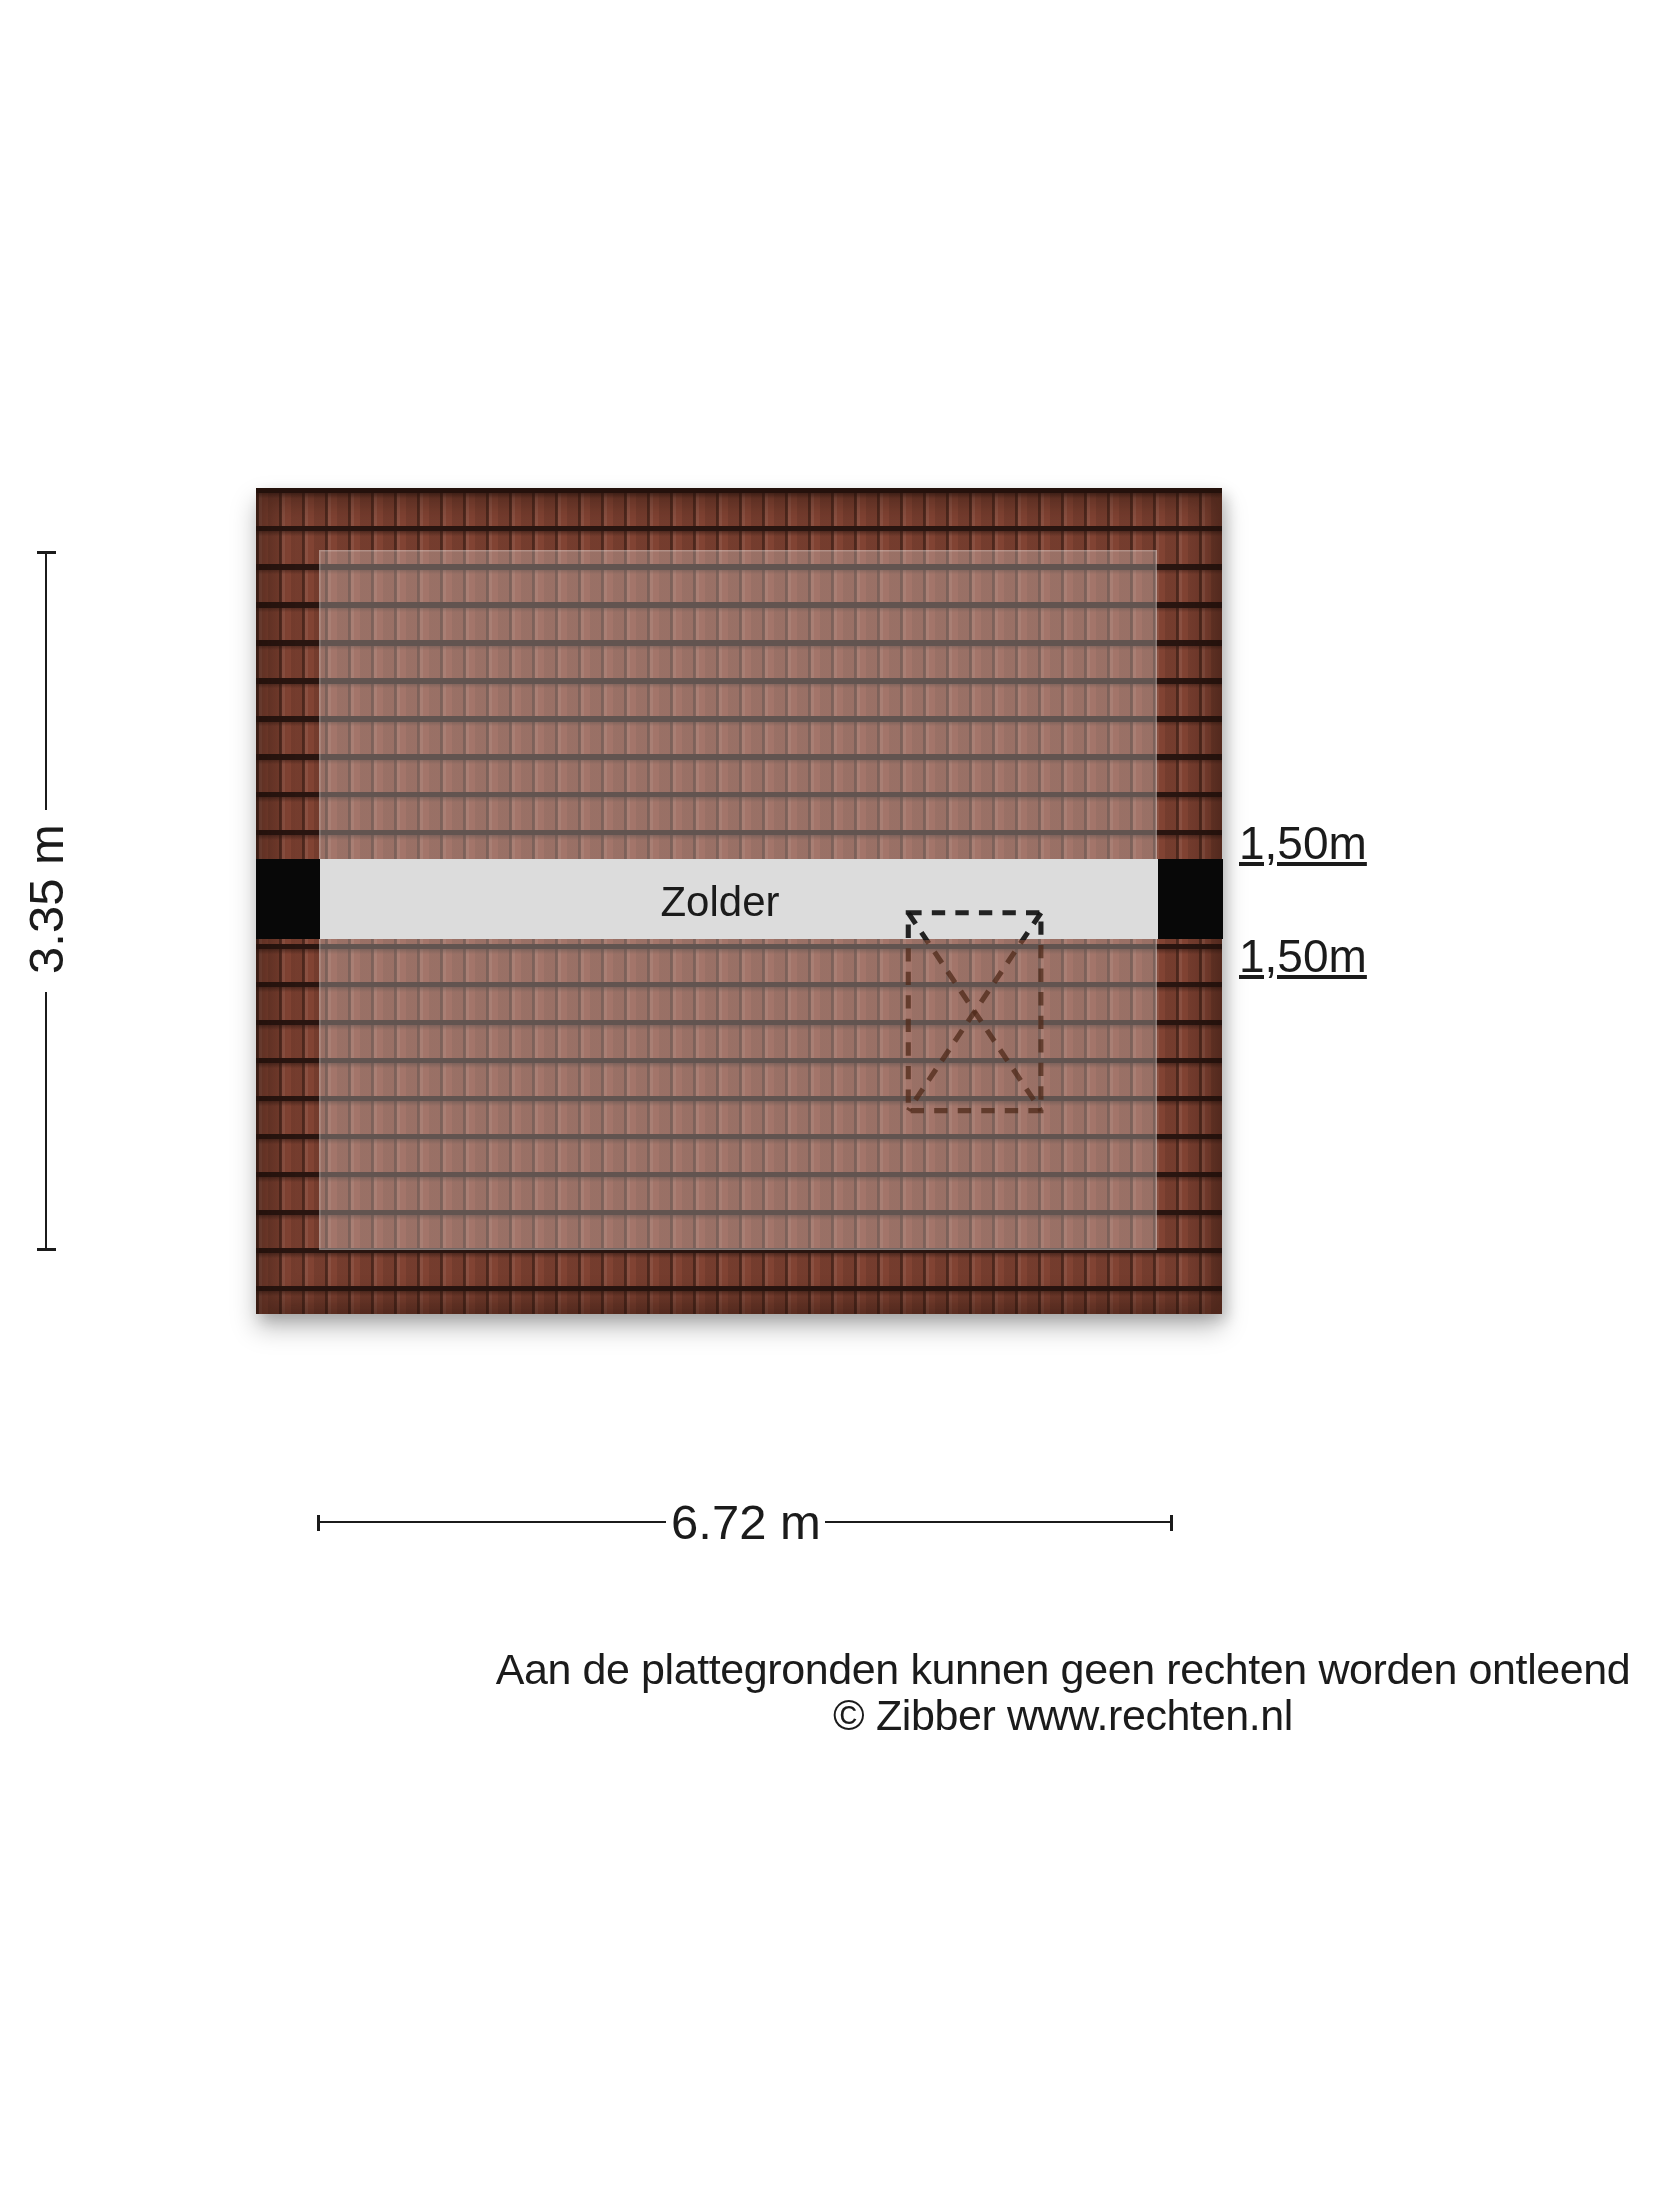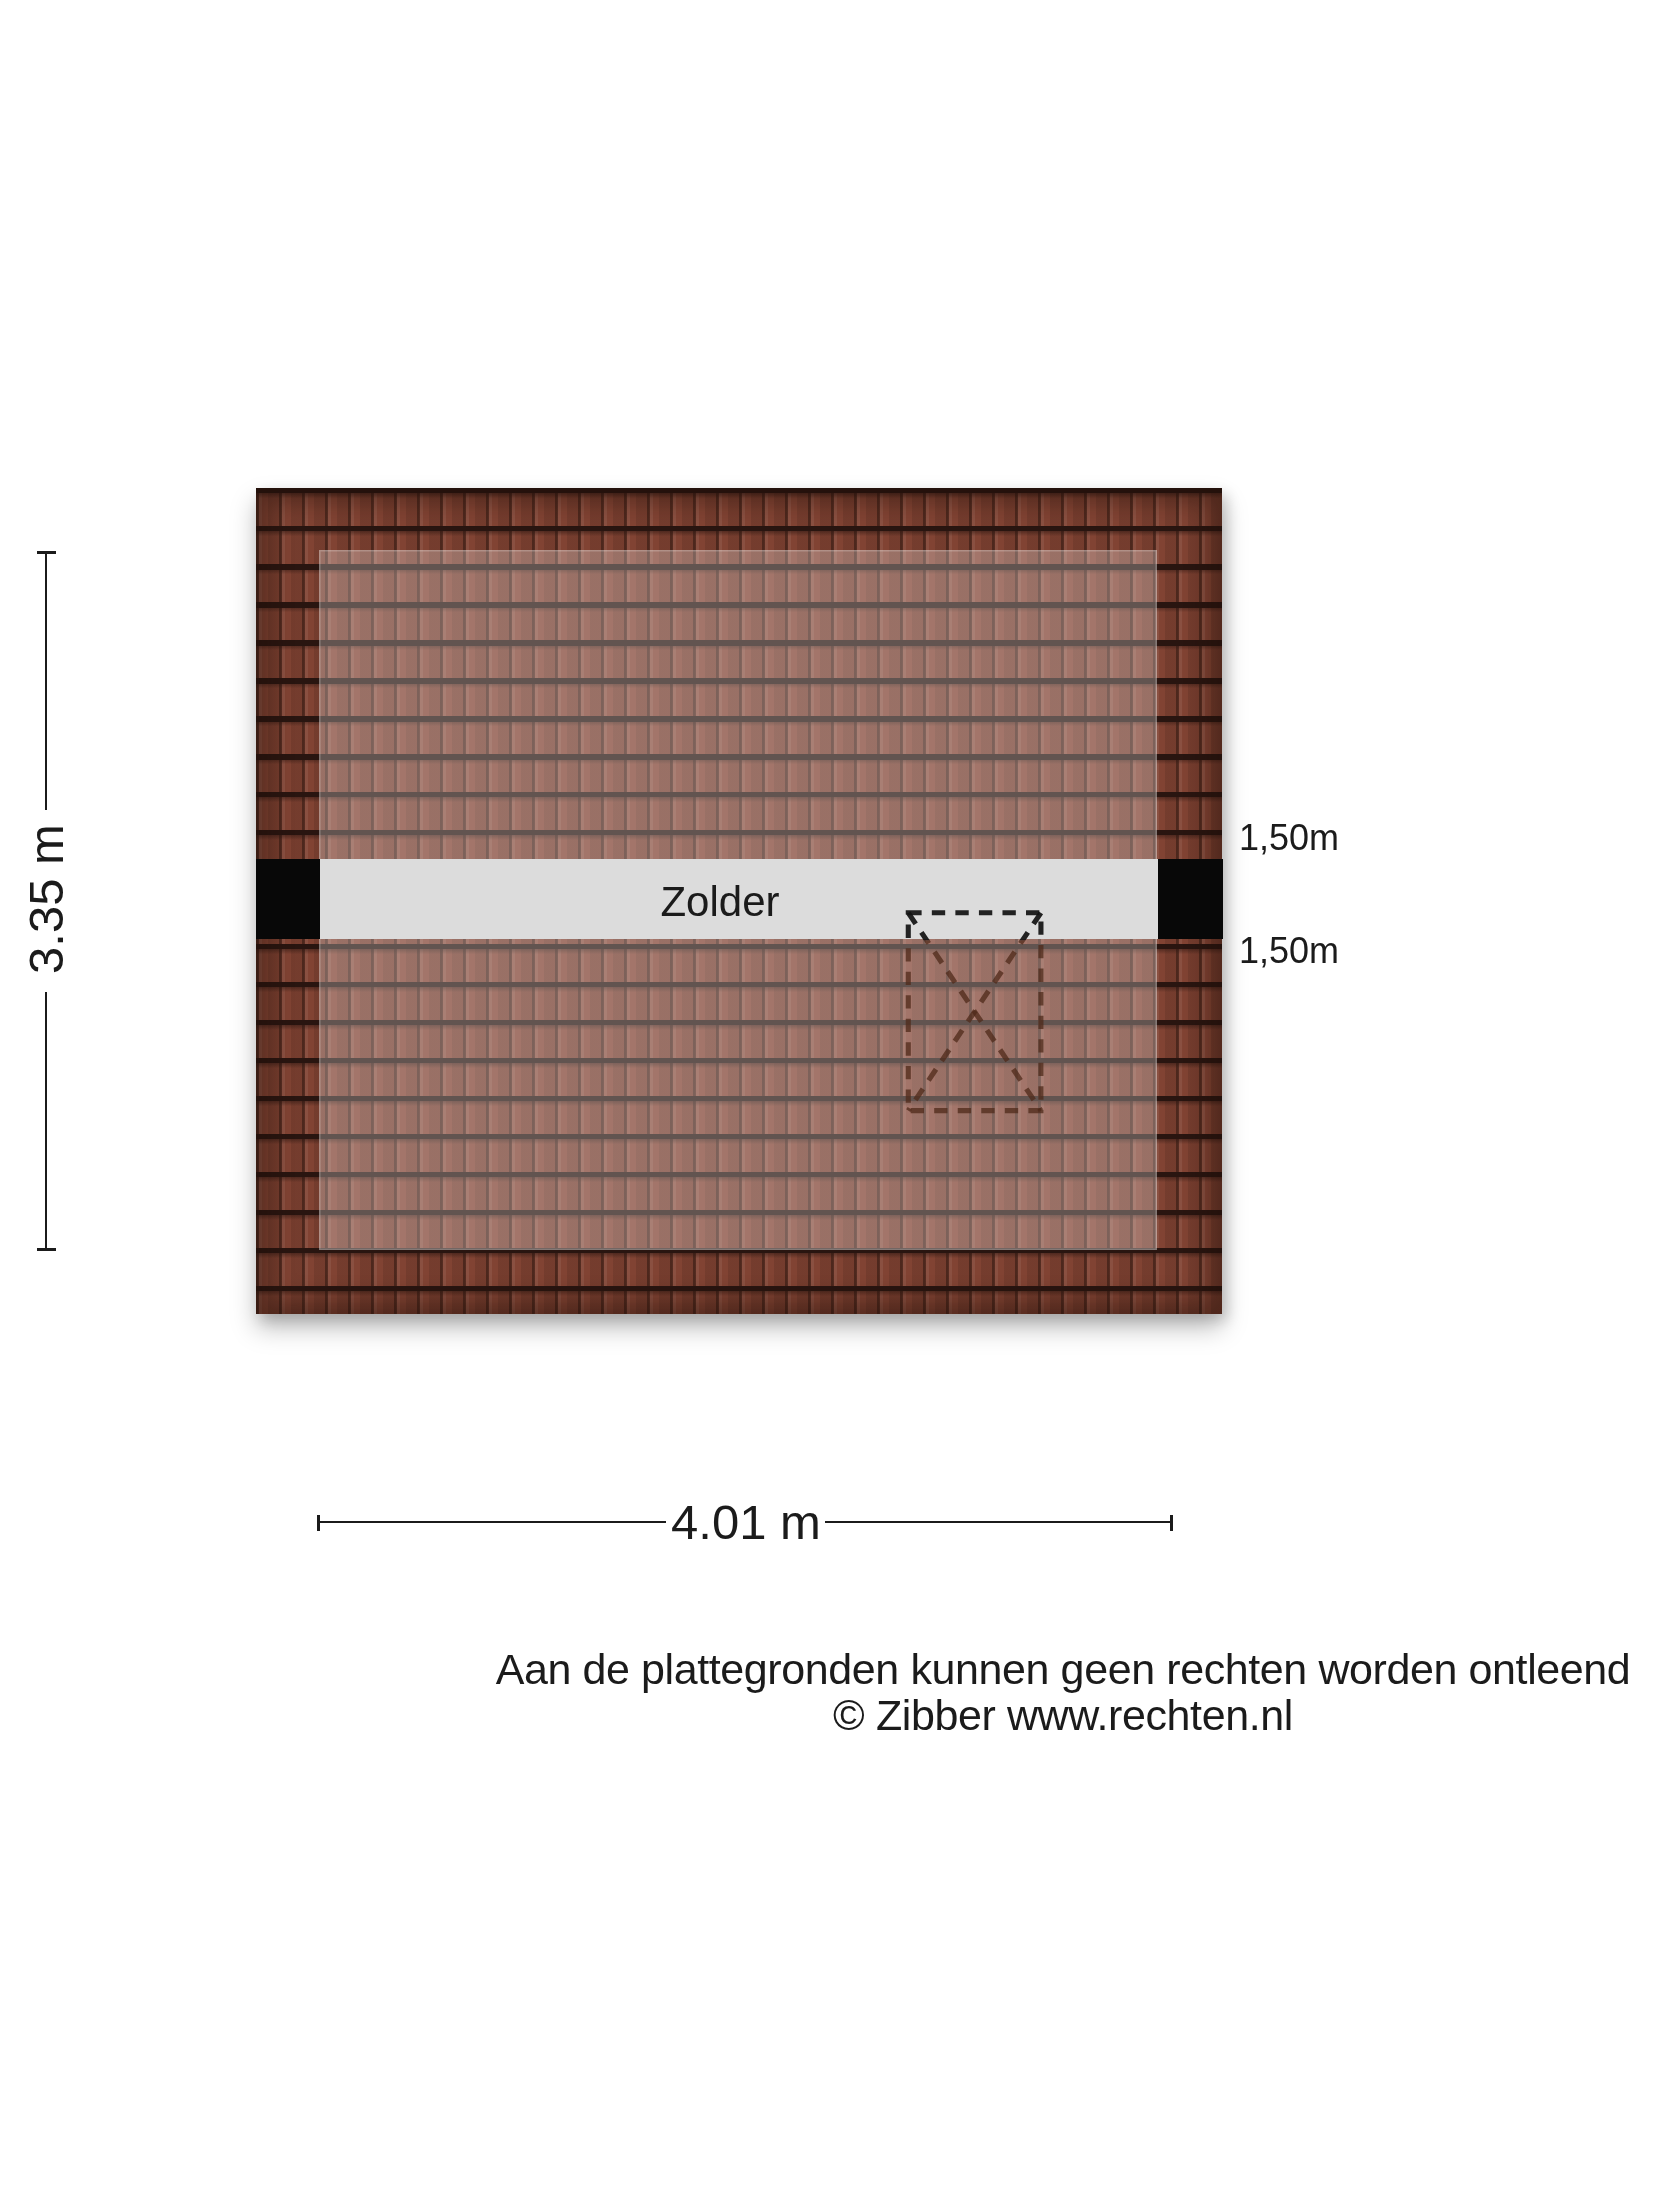--- a/index.html
+++ b/index.html
@@ -66,21 +66,21 @@
   #dim-left-tick-bottom{left:37px;top:1248px;width:19px;height:3.2px;}
   #height-dim-label{
     left:46px;top:899px;transform:translate(-50%,-50%) rotate(-90deg);
   }
   #dim-bottom-seg-a{left:318px;top:1521px;width:348px;height:2.4px;}
   #dim-bottom-seg-b{left:825px;top:1521px;width:348px;height:2.4px;}
   #dim-bottom-tick-left{left:317px;top:1515px;width:3.2px;height:15.8px;}
   #dim-bottom-tick-right{left:1170px;top:1515px;width:3.2px;height:15.8px;}
   #width-dim-label{left:746px;top:1498px;transform:translateX(-50%);}
   
-  .headroom{position:absolute;left:1239px;font-size:36px;line-height:1;white-space:nowrap;}
+  .headroom{position:absolute;left:1239px;font-size:46px;line-height:1;white-space:nowrap;text-decoration:underline;}
   #headroom-top{top:820px;}
   #headroom-bottom{top:933px;}
   
   #footer{
     position:absolute;left:1063px;top:1646px;transform:translateX(-50%);
     text-align:center;font-size:43px;line-height:46px;white-space:nowrap;
     letter-spacing:-0.4px;
   }
 </style>
 </head>
@@ -125,21 +125,21 @@
   <div id="dim-left-seg-a" class="dim"></div>
   <div id="dim-left-seg-b" class="dim"></div>
   <div id="dim-left-tick-top" class="dim"></div>
   <div id="dim-left-tick-bottom" class="dim"></div>
   <div id="height-dim-label" class="dim-label">3.35 m</div>
 
   <div id="dim-bottom-seg-a" class="dim"></div>
   <div id="dim-bottom-seg-b" class="dim"></div>
   <div id="dim-bottom-tick-left" class="dim"></div>
   <div id="dim-bottom-tick-right" class="dim"></div>
-  <div id="width-dim-label" class="dim-label">4.01 m</div>
+  <div id="width-dim-label" class="dim-label">6.72 m</div>
 
   <div id="footer">
     <div>Aan de plattegronden kunnen geen rechten worden ontleend</div>
     <div>© Zibber www.rechten.nl</div>
   </div>
 
 </div>
 
 
 </body></html>

